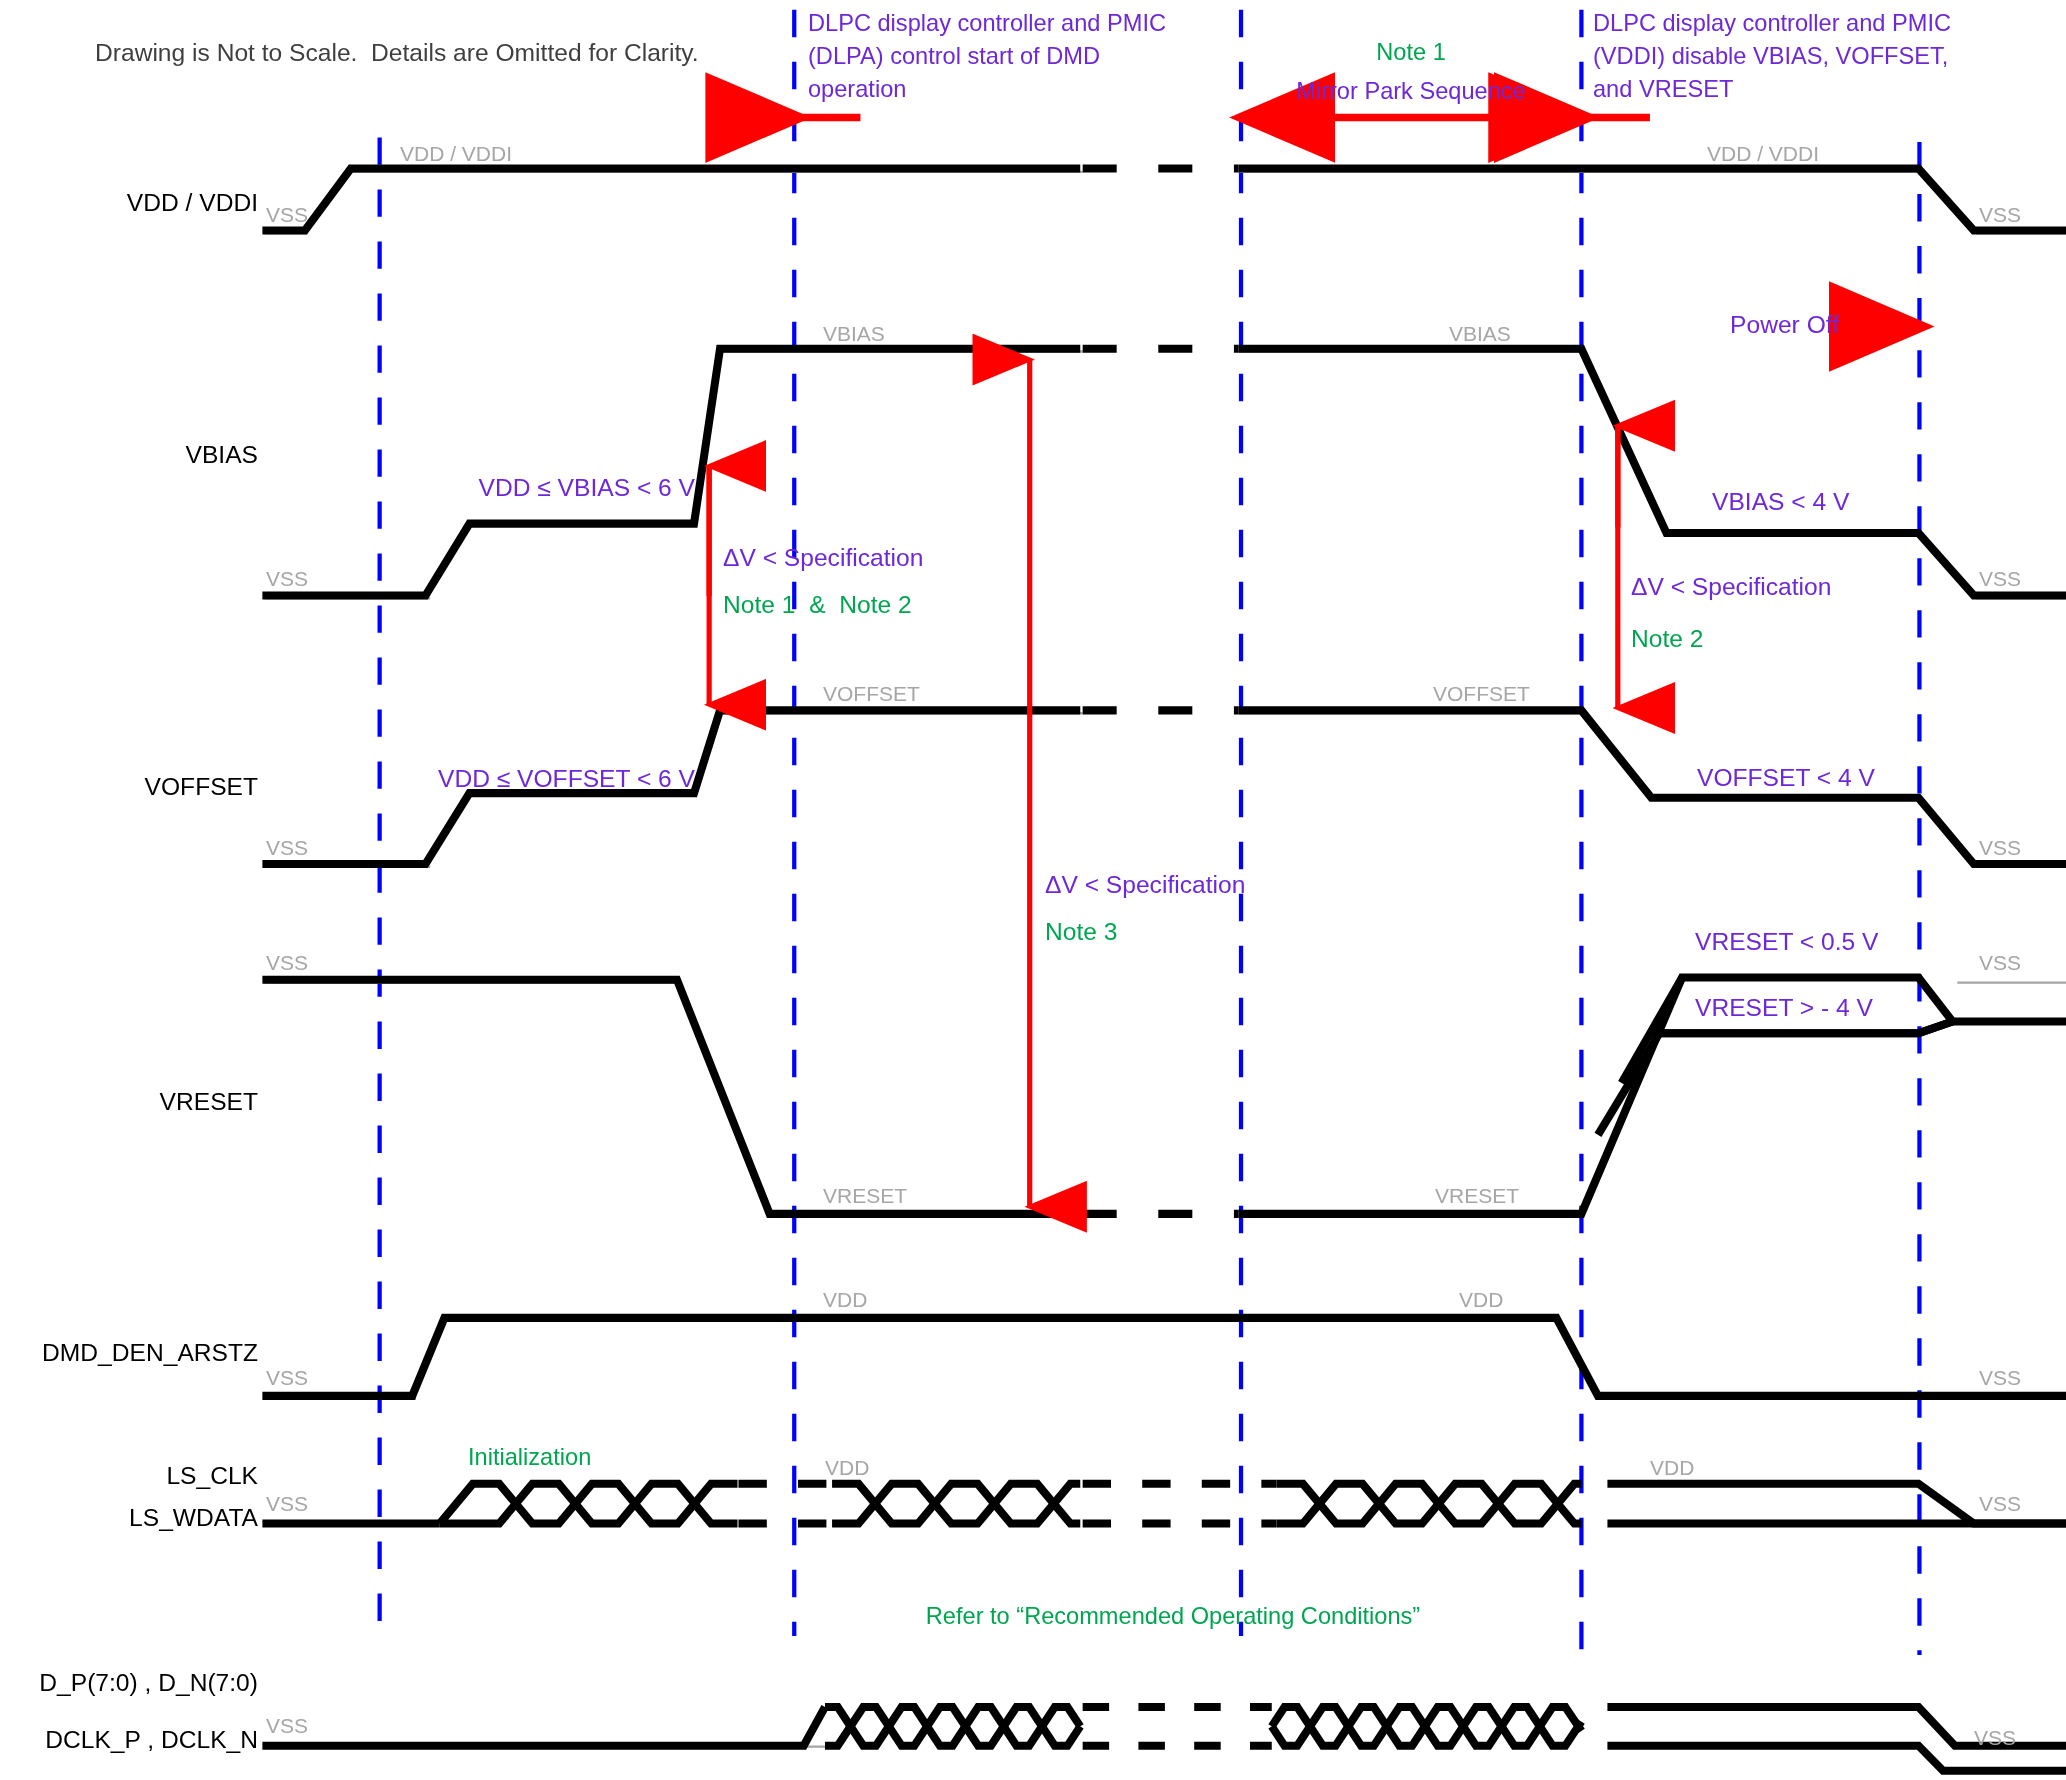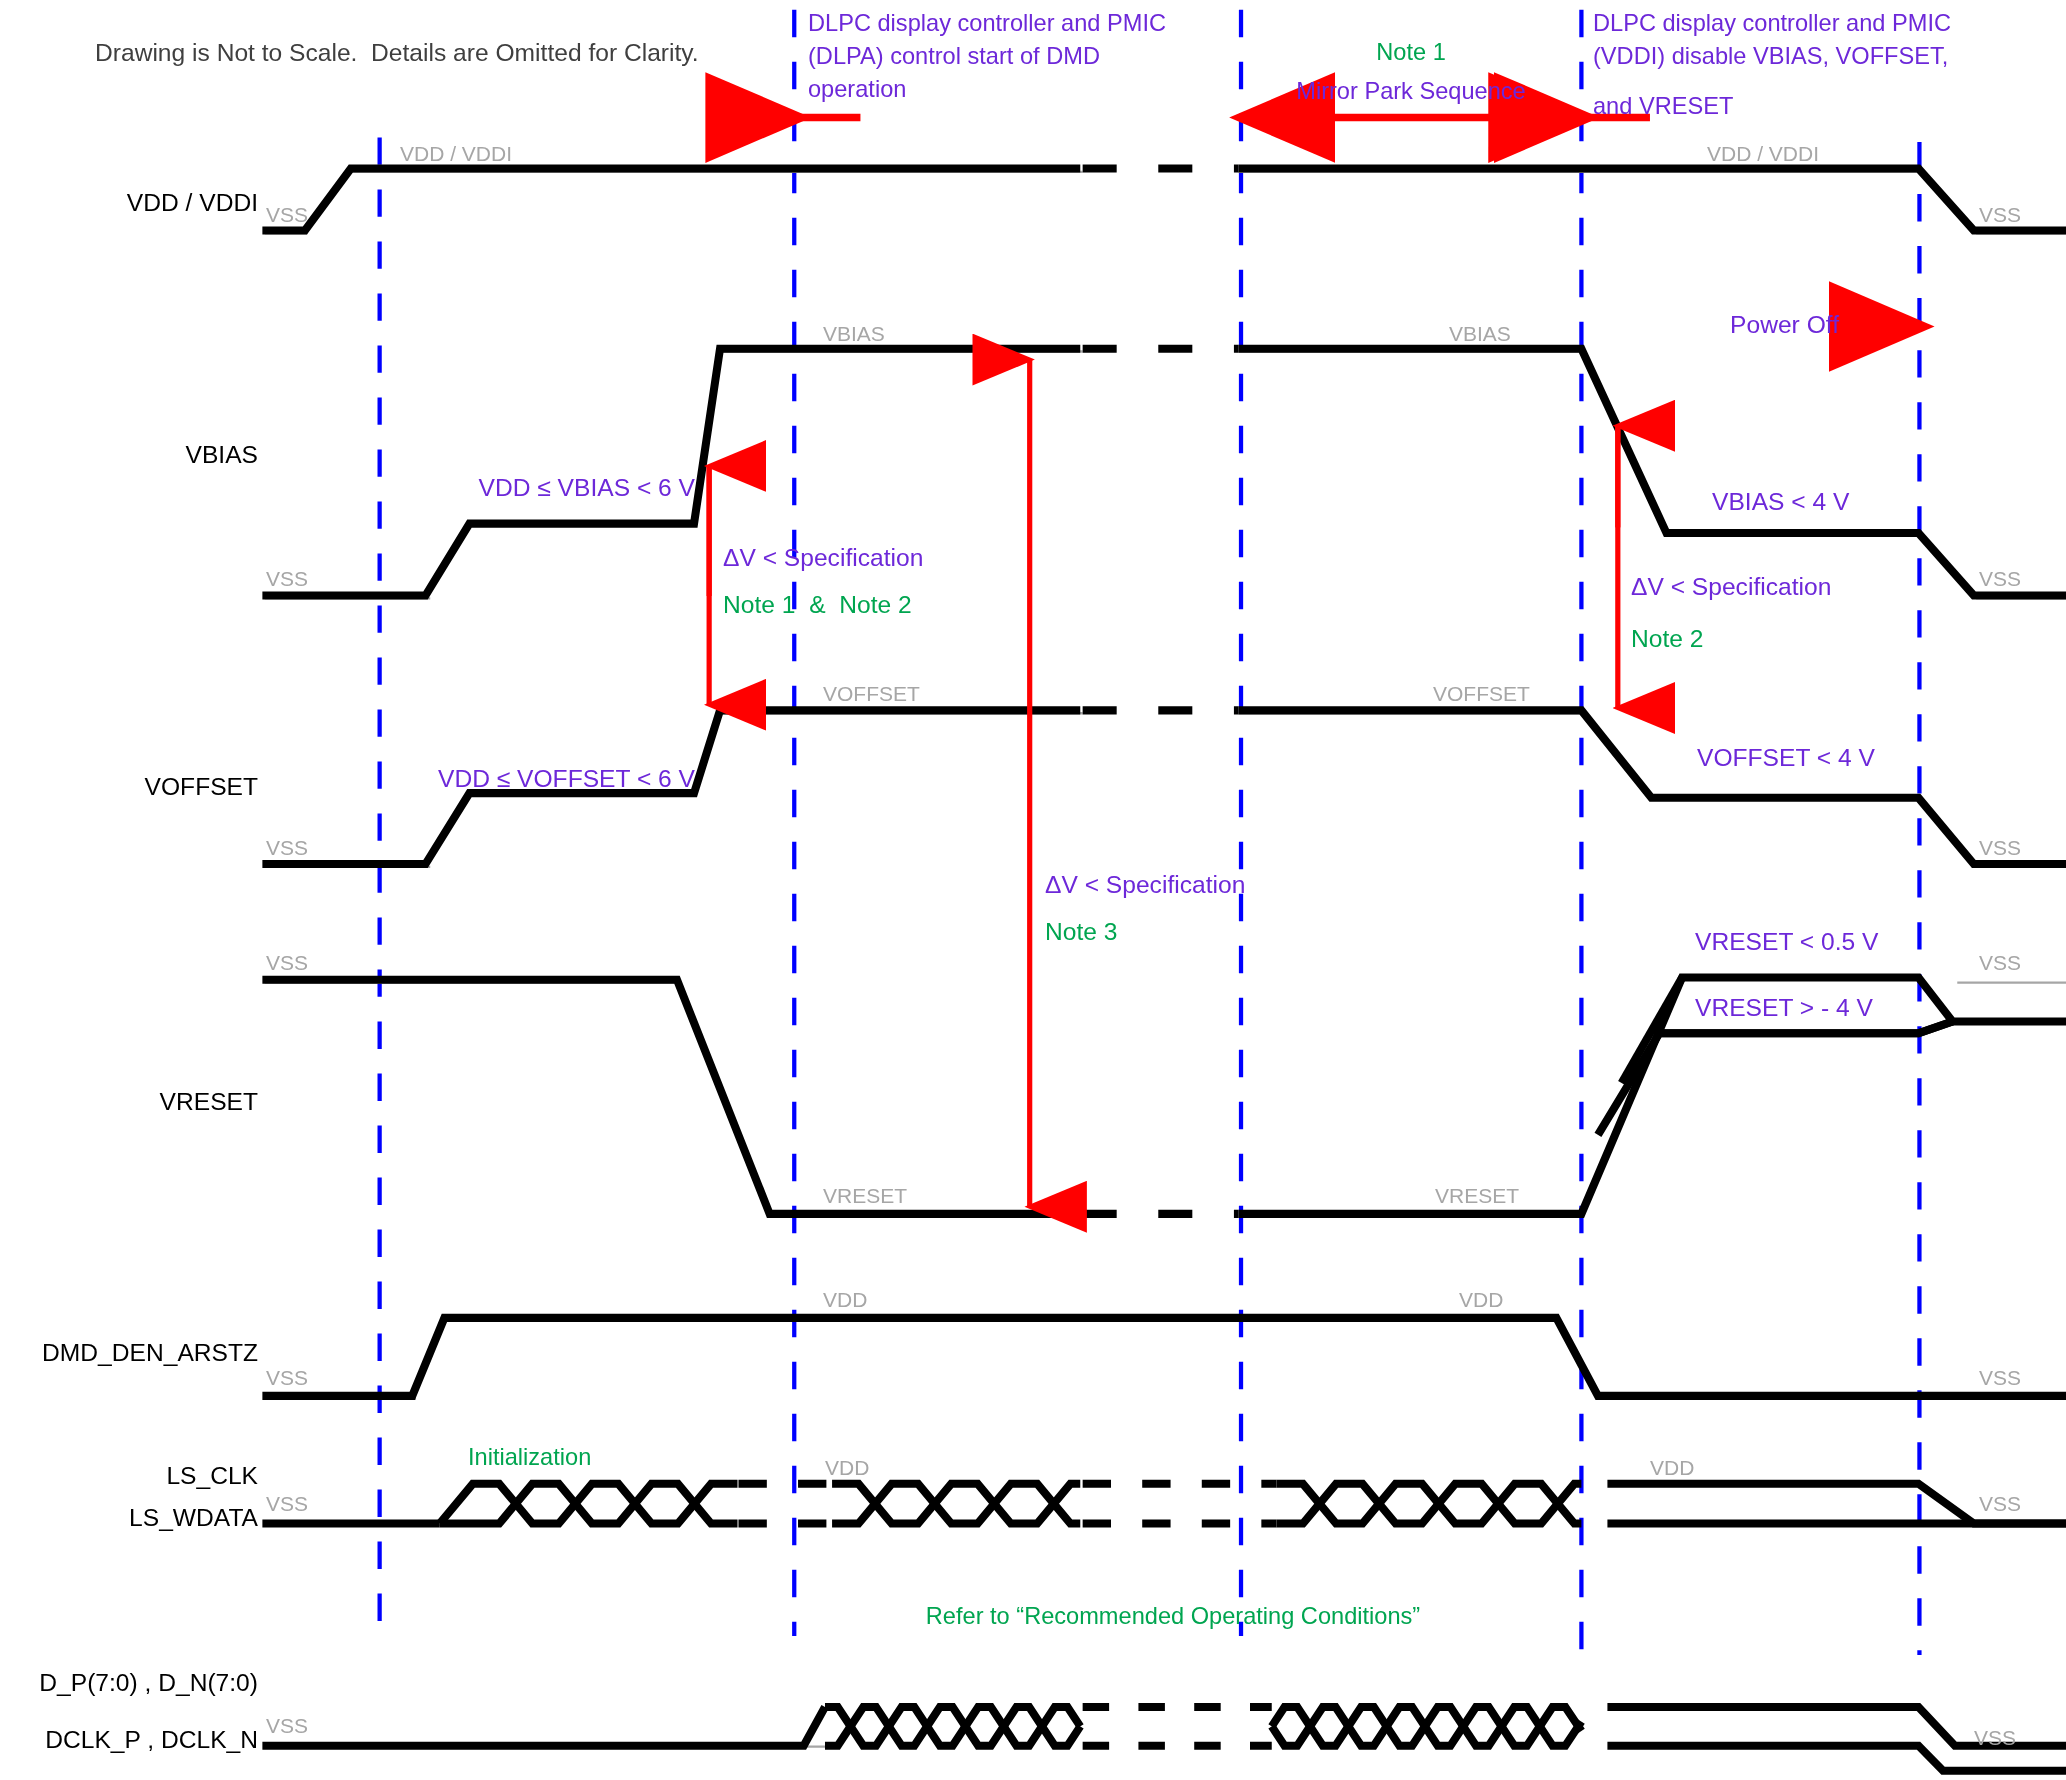--- a/index.html
+++ b/index.html
@@ -184,21 +184,21 @@
 
   <div class="txt t-red f50" style="left:808px;top:9.5px;">DLPC display controller and PMIC</div>
   <div class="txt t-red f50" style="left:808px;top:43px;">(DLPA) control start of DMD</div>
   <div class="txt t-red f50" style="left:808px;top:76px;">operation</div>
 
   <div class="txt t-green f50 ctr" style="left:1411px;top:39px;">Note 1</div>
   <div class="txt t-red f50 ctr" style="left:1411px;top:78px;">Mirror Park Sequence</div>
 
   <div class="txt t-red f50" style="left:1593px;top:9.5px;">DLPC display controller and PMIC</div>
   <div class="txt t-red f50" style="left:1593px;top:43px;">(VDDI) disable VBIAS, VOFFSET,</div>
-  <div class="txt t-red f50" style="left:1593px;top:93px;">and VRESET</div>
+  <div class="txt t-red f50" style="left:1593px;top:76px;">and VRESET</div>
 
   <div class="txt t-sig f52 right" style="left:258px;top:188px;">VDD / VDDI</div>
   <div class="txt t-sig f52 right" style="left:258px;top:440px;">VBIAS</div>
   <div class="txt t-sig f52 right" style="left:258px;top:772px;">VOFFSET</div>
   <div class="txt t-sig f52 right" style="left:258px;top:1087px;">VRESET</div>
   <div class="txt t-sig f52 right" style="left:258px;top:1338px;">DMD_DEN_ARSTZ</div>
   <div class="txt t-sig f52 right" style="left:258px;top:1461px;">LS_CLK</div>
   <div class="txt t-sig f52 right" style="left:258px;top:1503px;">LS_WDATA</div>
   <div class="txt t-sig f52 right" style="left:258px;top:1668px;">D_P(7:0) , D_N(7:0)</div>
   <div class="txt t-sig f52 right" style="left:258px;top:1725px;">DCLK_P , DCLK_N</div>
@@ -241,18 +241,18 @@
   <div class="txt t-red f52 right" style="left:695px;top:473px;">VDD ≤ VBIAS &lt; 6 V</div>
   <div class="txt t-red f52 right" style="left:695px;top:728px;margin-top:36px;">VDD ≤ VOFFSET &lt; 6 V</div>
   <div class="txt t-red f52" style="left:723px;top:543px;">ΔV &lt; Specification</div>
   <div class="txt t-green f52" style="left:723px;top:590px;">Note 1  &amp;  Note 2</div>
   <div class="txt t-red f52" style="left:1045px;top:870px;">ΔV &lt; Specification</div>
   <div class="txt t-green f52" style="left:1045px;top:917px;">Note 3</div>
   <div class="txt t-red f52" style="left:1631px;top:572px;">ΔV &lt; Specification</div>
   <div class="txt t-green f52" style="left:1631px;top:624px;">Note 2</div>
   <div class="txt t-red f52 right" style="left:1839px;top:310px;">Power Off</div>
   <div class="txt t-red f52" style="left:1712px;top:487px;">VBIAS &lt; 4 V</div>
-  <div class="txt t-red f52" style="left:1697px;top:743px;">VOFFSET &lt; 4 V</div>
+  <div class="txt t-red f52" style="left:1697px;top:763px;">VOFFSET &lt; 4 V</div>
   <div class="txt t-red f52" style="left:1695px;top:927px;">VRESET &lt; 0.5 V</div>
   <div class="txt t-red f52" style="left:1695px;top:993px;">VRESET &gt; - 4 V</div>
 
 </div>
 
 
 </body></html>

